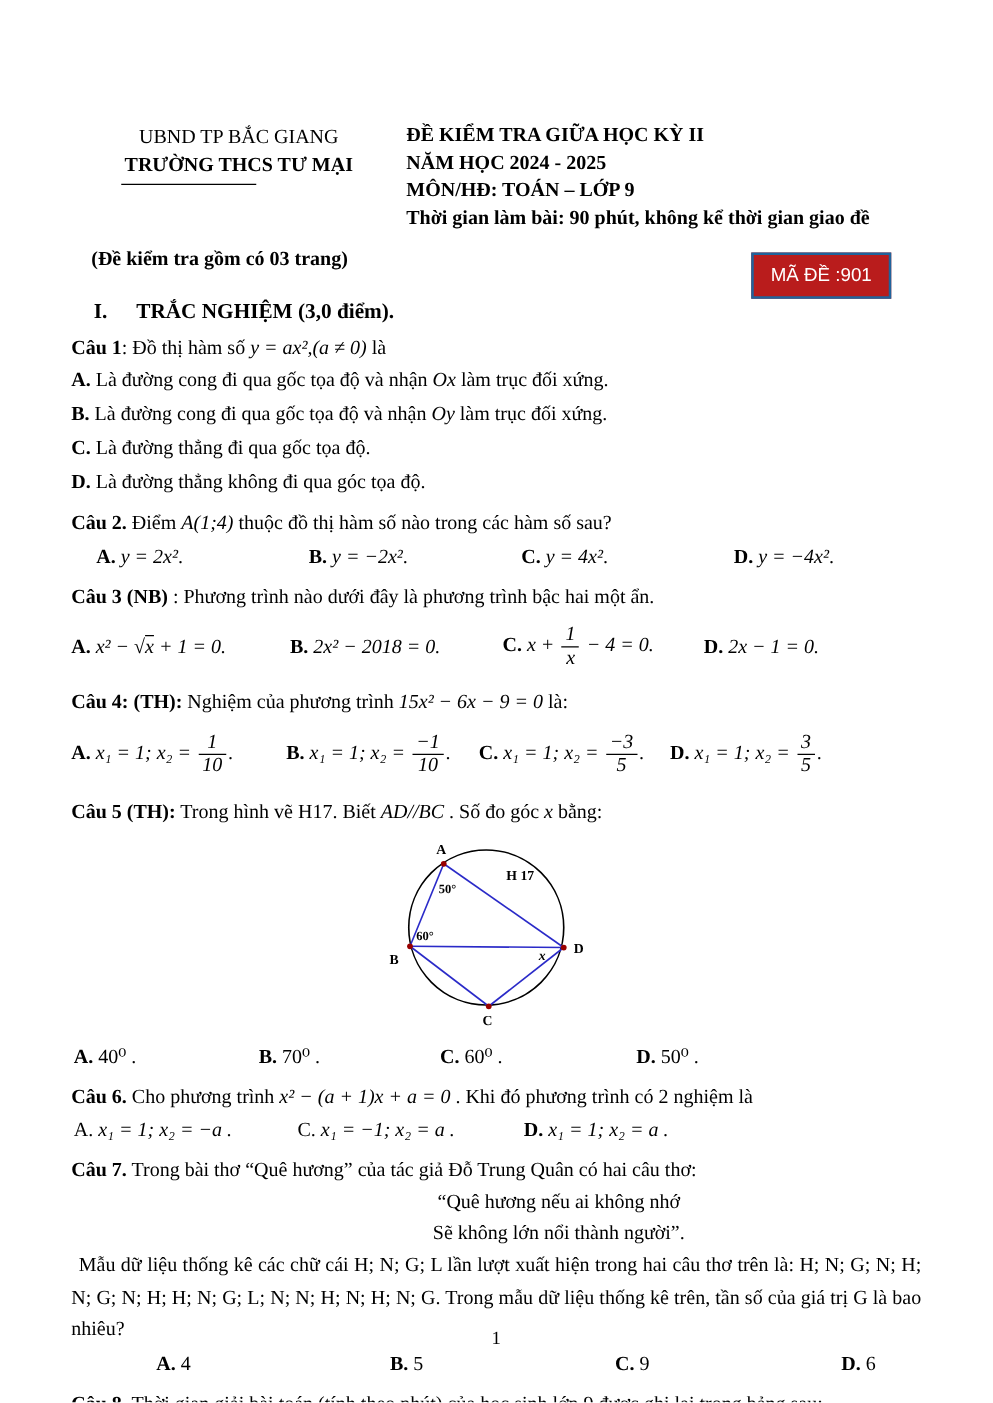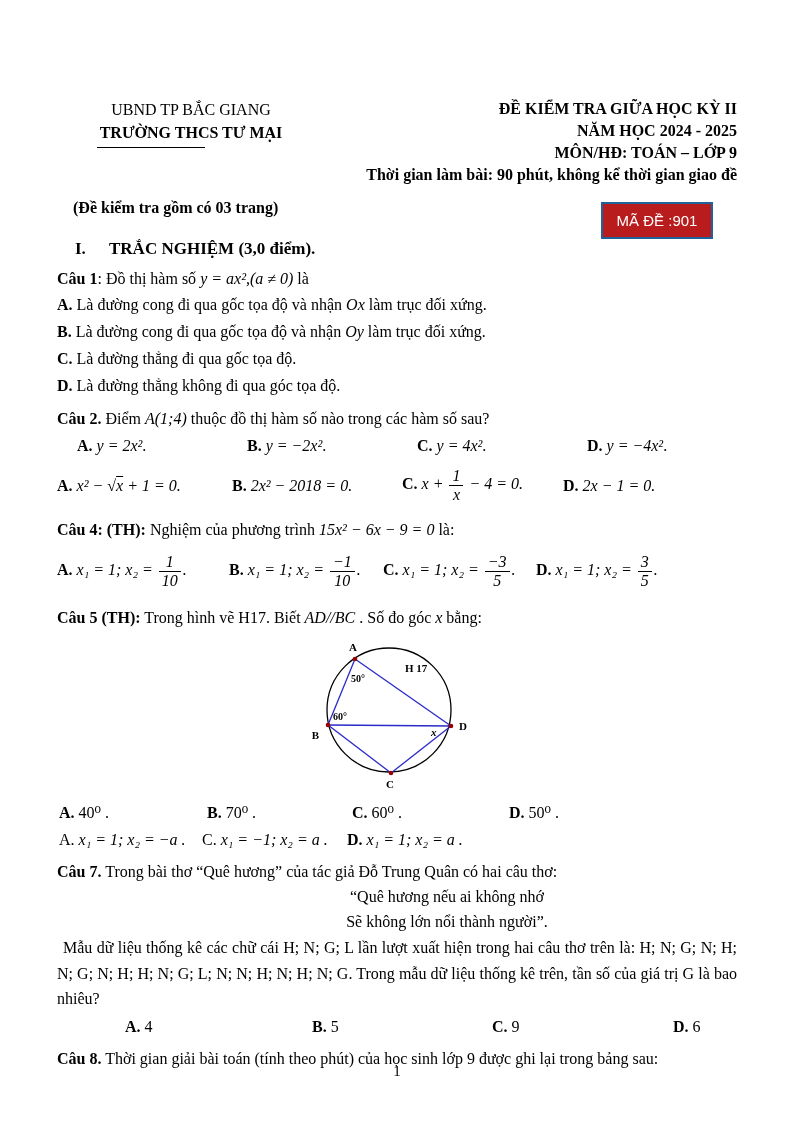--- a/index.html
+++ b/index.html
@@ -6,37 +6,37 @@
   .page{position:relative;width:794px;height:1122px;background:#fff;overflow:hidden;
         font-family:"Liberation Serif","DejaVu Serif",serif;font-size:16px;color:#000;}
   .content{position:absolute;left:57px;top:0;width:680px;}
   .b{font-weight:bold;}
   .m{font-style:italic;}
   .ol{text-decoration:overline;}
   
   .hdr{display:flex;margin-top:98px;}
   .hdr-left{width:268px;text-align:center;line-height:23px;}
   .org-rule{width:108px;border-top:1.5px solid #000;margin:3px auto 0;transform:translateX(-40px);}
-  .hdr-right{flex:1;text-align:right;font-weight:bold;line-height:22px;}
+  .hdr-right{flex:1;text-align:left;font-weight:bold;line-height:22px;}
   .pages-note{font-weight:bold;margin:13px 0 0 16px;}
   .code-box{position:absolute;top:202px;right:24px;min-width:96px;text-align:center;
             padding:8px 6px;background:#b91c1c;border:2px solid #20639b;color:#fff;
             font-family:"Liberation Sans","DejaVu Sans",sans-serif;font-size:15px;}
   .sec{display:flex;margin:22px 0 0 18px;font-weight:bold;font-size:17px;}
   .sec-num{width:34px;}
   
   .qline{margin:7px 0 0 0;line-height:25px;}
   .optline{margin:1px 0 0 0;line-height:26px;}
   .optline b, .opt b, .opt .rl{margin-right:4px;}
   .optrow{display:grid;line-height:25px;margin-top:2px;}
   .q2row{grid-template-columns:170px 170px 170px auto;padding-left:20px;}
   .q3row{grid-template-columns:175px 170px 161px auto;align-items:center;min-height:50px;}
   .q4row{grid-template-columns:172px 154px 153px auto;align-items:center;min-height:54px;}
   .q5row{grid-template-columns:148px 145px 157px auto;padding-left:2px;}
-  .q6row{grid-template-columns:143px 145px 147px auto;padding-left:2px;}
+  .q6row{grid-template-columns:143px 145px 147px auto;padding-left:2px;gap:36px;}
   .q7row{grid-template-columns:159px 152px 153px auto;padding-left:68px;gap:28px;}
   .frac{display:inline-block;vertical-align:middle;text-align:center;line-height:1.1;margin:0 2px;}
   .frac .fn{display:block;border-bottom:1px solid #000;padding:0 3px;}
   .frac .fd{display:block;padding:0 3px;}
   .fig{text-align:center;margin:4px 0 0 0;}
   .poem{text-align:center;line-height:25px;padding-left:100px;}
   .para{text-align:justify;line-height:25.5px;text-indent:6px;margin-top:1px;}
   .footer{position:absolute;bottom:42px;left:0;width:100%;text-align:center;font-size:15px;}
 </style>
 </head>
@@ -74,20 +74,21 @@
     <p class="optline"><b>D.</b><span>Là đường thẳng không đi qua góc tọa độ.</span></p>
 
     <p class="qline"><b>Câu 2.</b><span> Điểm </span><i class="m">A(1;4)</i><span> thuộc đồ thị hàm số nào trong các hàm số sau?</span></p>
     <div class="optrow q2row">
       <span class="opt"><b>A.</b><i class="m">y = 2x²</i><span>.</span></span>
       <span class="opt"><b>B.</b><i class="m">y = −2x²</i><span>.</span></span>
       <span class="opt"><b>C.</b><i class="m">y = 4x²</i><span>.</span></span>
       <span class="opt"><b>D.</b><i class="m">y = −4x²</i><span>.</span></span>
     </div>
 
+    <p class="qline"><b>Câu 3 (NB)</b><span> : Phương trình nào dưới đây là phương trình bậc hai một ẩn.</span></p>
     <div class="optrow q3row">
       <span class="opt"><b>A.</b><i class="m"><span>x² − √</span><span class="ol">x</span><span> + 1 = 0.</span></i></span>
       <span class="opt"><b>B.</b><i class="m">2x² − 2018 = 0.</i></span>
       <span class="opt"><b>C.</b><i class="m"><span>x + </span><span class="frac"><span class="fn">1</span><span class="fd">x</span></span><span> − 4 = 0.</span></i></span>
       <span class="opt"><b>D.</b><i class="m">2x − 1 = 0.</i></span>
     </div>
 
     <p class="qline"><b>Câu 4: (TH):</b><span> Nghiệm của phương trình </span><i class="m">15x² − 6x − 9 = 0</i><span> là:</span></p>
     <div class="optrow q4row">
       <span class="opt"><b>A.</b><i class="m"><span>x₁ = 1; x₂ = </span><span class="frac"><span class="fn">1</span><span class="fd">10</span></span><span>.</span></i></span>
@@ -127,20 +128,21 @@
       </svg>
     </div>
 
     <div class="optrow q5row">
       <span class="opt"><b>A.</b><span>40⁰ .</span></span>
       <span class="opt"><b>B.</b><span>70⁰ .</span></span>
       <span class="opt"><b>C.</b><span>60⁰ .</span></span>
       <span class="opt"><b>D.</b><span>50⁰ .</span></span>
     </div>
 
+    <p class="qline"><b>Câu 6.</b><span> Cho phương trình </span><i class="m">x² − (a + 1)x + a = 0</i><span> . Khi đó phương trình có 2 nghiệm là</span></p>
     <div class="optrow q6row">
       <span class="opt"><span class="rl">A.</span><i class="m">x₁ = 1; x₂ = −a .</i></span>
       <span class="opt"><span class="rl">C.</span><i class="m">x₁ = −1; x₂ = a .</i></span>
       <span class="opt"><b>D.</b><i class="m">x₁ = 1; x₂ = a .</i></span>
     </div>
 
     <p class="qline"><b>Câu 7.</b><span> Trong bài thơ “Quê hương” của tác giả Đỗ Trung Quân có hai câu thơ:</span></p>
     <div class="poem">
       <div>“Quê hương nếu ai không nhớ</div>
       <div>Sẽ không lớn nổi thành người”.</div>

